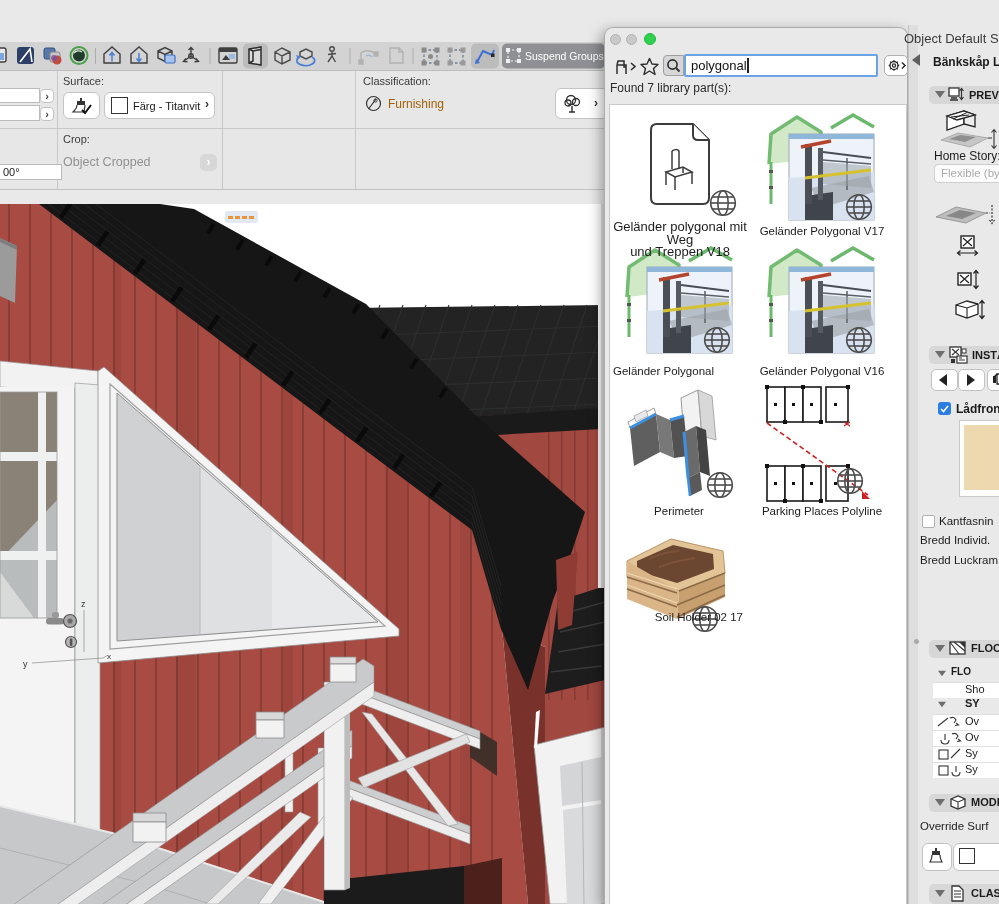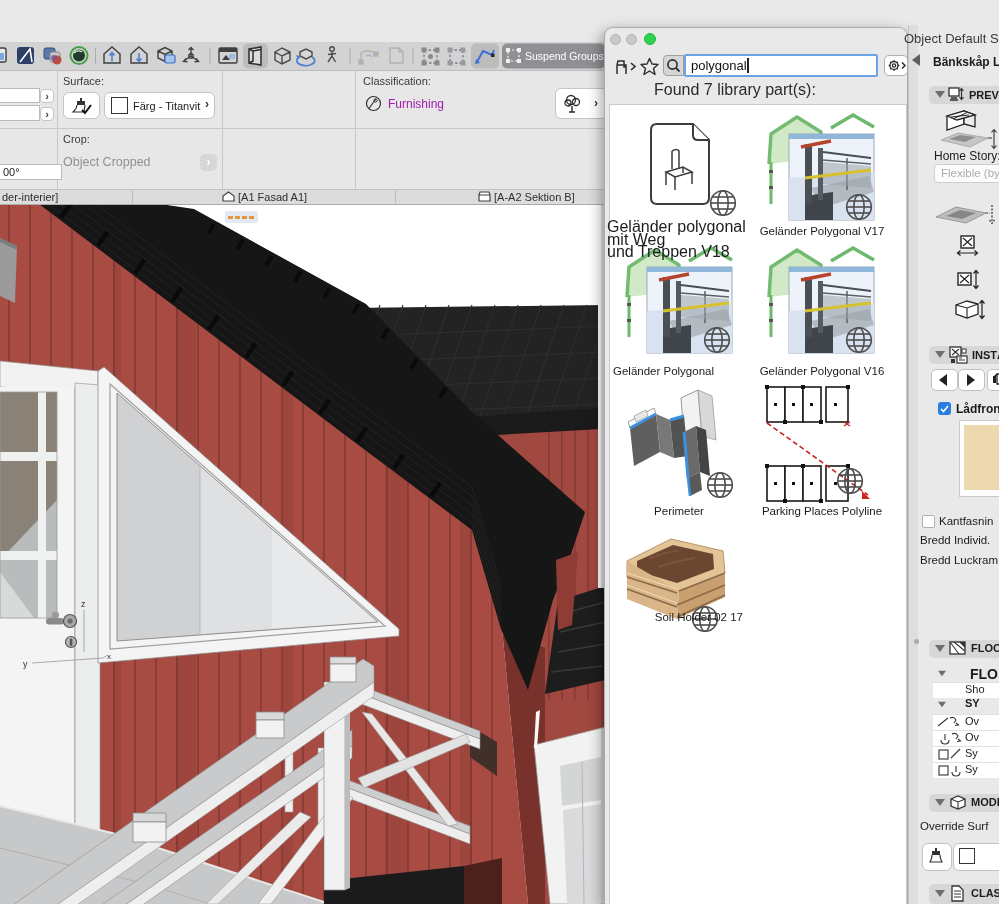--- a/index.html
+++ b/index.html
@@ -350,48 +350,35 @@
     <div class="abs" style="left:111px;top:26px;width:15px;height:15px;background:#fff;border:1.5px solid #333;"></div>
     <span class="abs" style="left:133px;top:29px;font-size:11px;color:#1a1a1a;">Färg - Titanvit</span>
     <span class="abs" style="left:205px;top:26px;font-size:12px;font-weight:700;color:#333;">›</span>
 
     <span class="lbl" style="left:363px;top:4px;">Classification:</span>
     <svg class="abs" style="left:365px;top:24px" width="17" height="17" viewBox="0 0 17 17">
       <circle cx="8.5" cy="8.5" r="7" fill="none" stroke="#333" stroke-width="1.2"></circle>
       <path d="M5,12 L11,4 M5,12 l-1.5,2" stroke="#333" stroke-width="1.2" fill="none"></path>
       <circle cx="10.5" cy="5.5" r="1.6" fill="none" stroke="#333" stroke-width="1"></circle>
     </svg>
-    <span class="abs" style="left:388px;top:26px;font-size:12px;color:#a21caf;">Furnishing</span>
+    <span class="abs" style="left:388px;top:26px;font-size:12px;color:#a16207;">Furnishing</span>
     <div class="btn" style="left:555px;top:17px;width:53px;height:31px;"></div>
     <svg class="abs" style="left:563px;top:22px" width="24" height="22" viewBox="0 0 24 22">
       <circle cx="8" cy="7" r="4.5" fill="none" stroke="#2e2e2e" stroke-width="1.3"></circle>
       <circle cx="13" cy="9" r="3.5" fill="none" stroke="#2e2e2e" stroke-width="1.3"></circle>
       <circle cx="5" cy="10" r="3" fill="none" stroke="#2e2e2e" stroke-width="1.3"></circle>
       <path d="M9,13 L9,19 M6,19 L12,19" stroke="#2e2e2e" stroke-width="1.4"></path>
     </svg>
     <span class="abs" style="left:594px;top:25px;font-size:12px;font-weight:700;color:#333;">›</span>
 
     <span class="lbl" style="left:63px;top:62px;">Crop:</span>
     <span class="abs" style="left:63px;top:84px;font-size:12.5px;color:#909090;">Object Cropped</span>
     <div class="abs" style="left:200px;top:83px;width:17px;height:17px;background:#d7d7d7;border-radius:5px;color:#fff;font-size:12px;font-weight:700;text-align:center;line-height:16px;">›</div>
   </div>
 
-  <div class="abs" id="tabbar">
-    <span class="abs" style="left:2px;top:1px;">der-interier]</span>
-    <span class="abs" style="left:238px;top:1px;">[A1 Fasad A1]</span>
-    <span class="abs" style="left:494px;top:1px;">[A-A2 Sektion B]</span>
-    <div class="vdiv" style="left:132px;top:0;height:13px;background:#bdbdbd"></div>
-    <div class="vdiv" style="left:395px;top:0;height:13px;background:#bdbdbd"></div>
-    <svg class="abs" style="left:222px;top:1px" width="13" height="11" viewBox="0 0 13 11">
-        <path d="M1,5 L6.5,1 L12,5 L12,10 L1,10 Z" fill="#fff" stroke="#444" stroke-width="1.2"></path>
-      </svg>
-    <svg class="abs" style="left:478px;top:1px" width="13" height="11" viewBox="0 0 13 11">
-        <path d="M1,4 L12,4 L12,10 L1,10 Z M1,4 L2,1 L11,1 L12,4" fill="#fff" stroke="#444" stroke-width="1.2"></path>
-      </svg>
-  </div>
 
   <div class="abs" id="palette" style="left:604px;top:27px;width:304px;height:877px;background:#e9e9e9;border:1px solid #ababab;border-bottom:none;border-radius:9px 9px 0 0;box-shadow:-3px 4px 14px rgba(0,0,0,0.35);box-sizing:border-box;">
 
     <div class="abs" style="left:5px;top:6px;width:9px;height:9px;border-radius:50%;background:#c9c9c9;border:0.5px solid #b2b2b2;"></div>
     <div class="abs" style="left:21px;top:6px;width:9px;height:9px;border-radius:50%;background:#c9c9c9;border:0.5px solid #b2b2b2;"></div>
     <div class="abs" style="left:39px;top:5px;width:10px;height:10px;border-radius:50%;background:#2fd14f;border:0.5px solid #24b83f;"></div>
 
     <svg class="abs" style="left:9px;top:29px" width="26" height="19" viewBox="0 0 26 19">
       <path d="M3,17 L3,8 M3,8 L4,4 L10,4 L10,8 M3,8 L12,8 L12,17 M12,10 L10,10 L10,8" fill="none" stroke="#2e2e2e" stroke-width="1.5"></path>
       <path d="M17,6 L21,9.5 L17,13" fill="none" stroke="#2e2e2e" stroke-width="1.6"></path>
@@ -409,21 +396,21 @@
     <div class="abs" style="left:142px;top:30px;width:1.5px;height:15px;background:#222;"></div>
     <div class="btn" style="left:279px;top:27px;width:24px;height:21px;border-radius:5px;border-color:#b0b0b0;"></div>
     <svg class="abs" style="left:282px;top:29px" width="20" height="17" viewBox="0 0 20 17">
       <g fill="none" stroke="#2e2e2e" stroke-width="1.3">
         <circle cx="7" cy="8.5" r="4"></circle>
         <circle cx="7" cy="8.5" r="1.6"></circle>
         <path d="M7,3.2 L7,4.8 M7,12.2 L7,13.8 M1.7,8.5 L3.3,8.5 M10.7,8.5 L12.3,8.5 M3.2,4.7 L4.4,5.9 M9.6,11.1 L10.8,12.3 M3.2,12.3 L4.4,11.1 M9.6,5.9 L10.8,4.7"></path>
         <path d="M15,5.5 L18,8.5 L15,11.5" stroke-width="1.5"></path>
       </g>
     </svg>
-    <span class="abs" style="left:5px;top:53px;font-size:16px;color:#2a2a2a;margin-left:44px;">Found 7 library part(s):</span>
+    <span class="abs" style="left:5px;top:53px;font-size:12px;color:#2a2a2a;">Found 7 library part(s):</span>
 
     <div class="abs" style="left:4px;top:76px;width:298px;height:800px;background:#ffffff;border:1px solid #c9c9c9;border-bottom:none;box-sizing:border-box;"></div>
     <div id="items" style="position:absolute;left:0;top:0;font-size:11.5px;color:#1c1c1c;">
       <svg width="0" height="0" style="position:absolute">
         <defs>
           <g id="globe" fill="none" stroke="#4d4d4d" stroke-width="1.6">
             <circle cx="14" cy="14" r="12.3"></circle>
             <ellipse cx="14" cy="14" rx="5.2" ry="12.3"></ellipse>
             <line x1="1.7" y1="14" x2="26.3" y2="14"></line>
             <line x1="3.4" y1="8" x2="24.6" y2="8"></line>
@@ -536,21 +523,21 @@
         <polygon points="8,34 52,12 104,24 106,46 60,64 8,50" fill="#e3c497" stroke="#b89566" stroke-width="1"></polygon>
         <polygon points="18,34 54,18 94,27 95,42 58,56 18,44" fill="#6b4630"></polygon>
         <path d="M30,32 q14,-7 30,-8 M40,40 q16,-6 36,-9" stroke="#7d543a" stroke-width="2" fill="none"></path>
         <polygon points="8,34 8,72 58,92 60,64" fill="#d9b588"></polygon>
         <polygon points="60,64 58,92 106,70 106,46" fill="#c89f6e"></polygon>
         <path d="M8,50 L58,66 M8,62 L58,80 M60,64 L106,46 M58,78 L106,58 M58,90 L106,68" stroke="#8a6a48" stroke-width="1.5" fill="none"></path>
         <path d="M8,46 L58,62 M8,58 L58,76" stroke="#f0dcb8" stroke-width="1" fill="none"></path>
         <use href="#globe" x="72" y="78"></use>
       </svg>
 
-      <div class="abs" style="left:2px;top:193px;width:146px;line-height:12.5px;font-size:16px;">Geländer polygonal mit Weg<br>und Treppen V18</div>
+      <div class="abs" style="left:2px;top:193px;width:146px;text-align:center;line-height:12.5px;font-size:13px;">Geländer polygonal mit Weg<br>und Treppen V18</div>
       <div class="abs" style="left:150px;top:197px;width:134px;text-align:center;">Geländer Polygonal V17</div>
       <div class="abs" style="left:8px;top:337px;width:132px;">Geländer Polygonal</div>
       <div class="abs" style="left:150px;top:337px;width:134px;text-align:center;">Geländer Polygonal V16</div>
       <div class="abs" style="left:8px;top:477px;width:132px;text-align:center;">Perimeter</div>
       <div class="abs" style="left:146px;top:477px;width:142px;text-align:center;">Parking Places Polyline</div>
       <div class="abs" style="left:6px;top:583px;width:132px;text-align:right;">Soil Holder 02 17</div>
     </div>
   </div>
 
   <div class="abs" id="dialog" style="left:908px;top:25px;width:91px;height:879px;background:#e9e9e9;font-size:11.5px;color:#1c1c1c;white-space:nowrap;">
@@ -644,21 +631,21 @@
 
     <div class="hdr" style="top:615px;"></div>
     <div class="tri" style="left:27px;top:620px;"></div>
     <svg class="abs" style="left:41px;top:615px" width="18" height="17" viewBox="0 0 18 17">
       <rect x="1" y="2" width="15" height="12" fill="#fff" stroke="#333" stroke-width="1.3"></rect>
       <path d="M1,2 L10,14 M5,2 L16,11" stroke="#333" stroke-width="1.1"></path>
       <polygon points="10,2 16,2 16,8" fill="#333"></polygon>
     </svg>
     <span class="abs bold" style="left:63px;top:617px;font-size:11px;">FLOO</span>
     <div class="tri" style="left:29px;top:645px;transform:scale(0.8);"></div>
-    <span class="abs bold" style="left:62px;top:641px;font-size:14px;">FLO</span>
+    <span class="abs bold" style="left:43px;top:641px;font-size:10px;">FLO</span>
     <div class="wrow" style="top:657px;"></div>
     <span class="abs" style="left:57px;top:658px;font-size:11px;">Sho</span>
     <div class="tri" style="left:29px;top:676px;transform:scale(0.8);"></div>
     <span class="abs bold" style="left:57px;top:672px;font-size:11px;">SY</span>
     <div class="wrow" style="top:689px;"></div>
     <div class="wrow" style="top:705px;"></div>
     <div class="wrow" style="top:721px;"></div>
     <div class="wrow" style="top:737px;"></div>
     <svg class="abs" style="left:28px;top:689px" width="64" height="64" viewBox="0 0 64 64">
       <g stroke="#333" stroke-width="1.1" fill="none">

